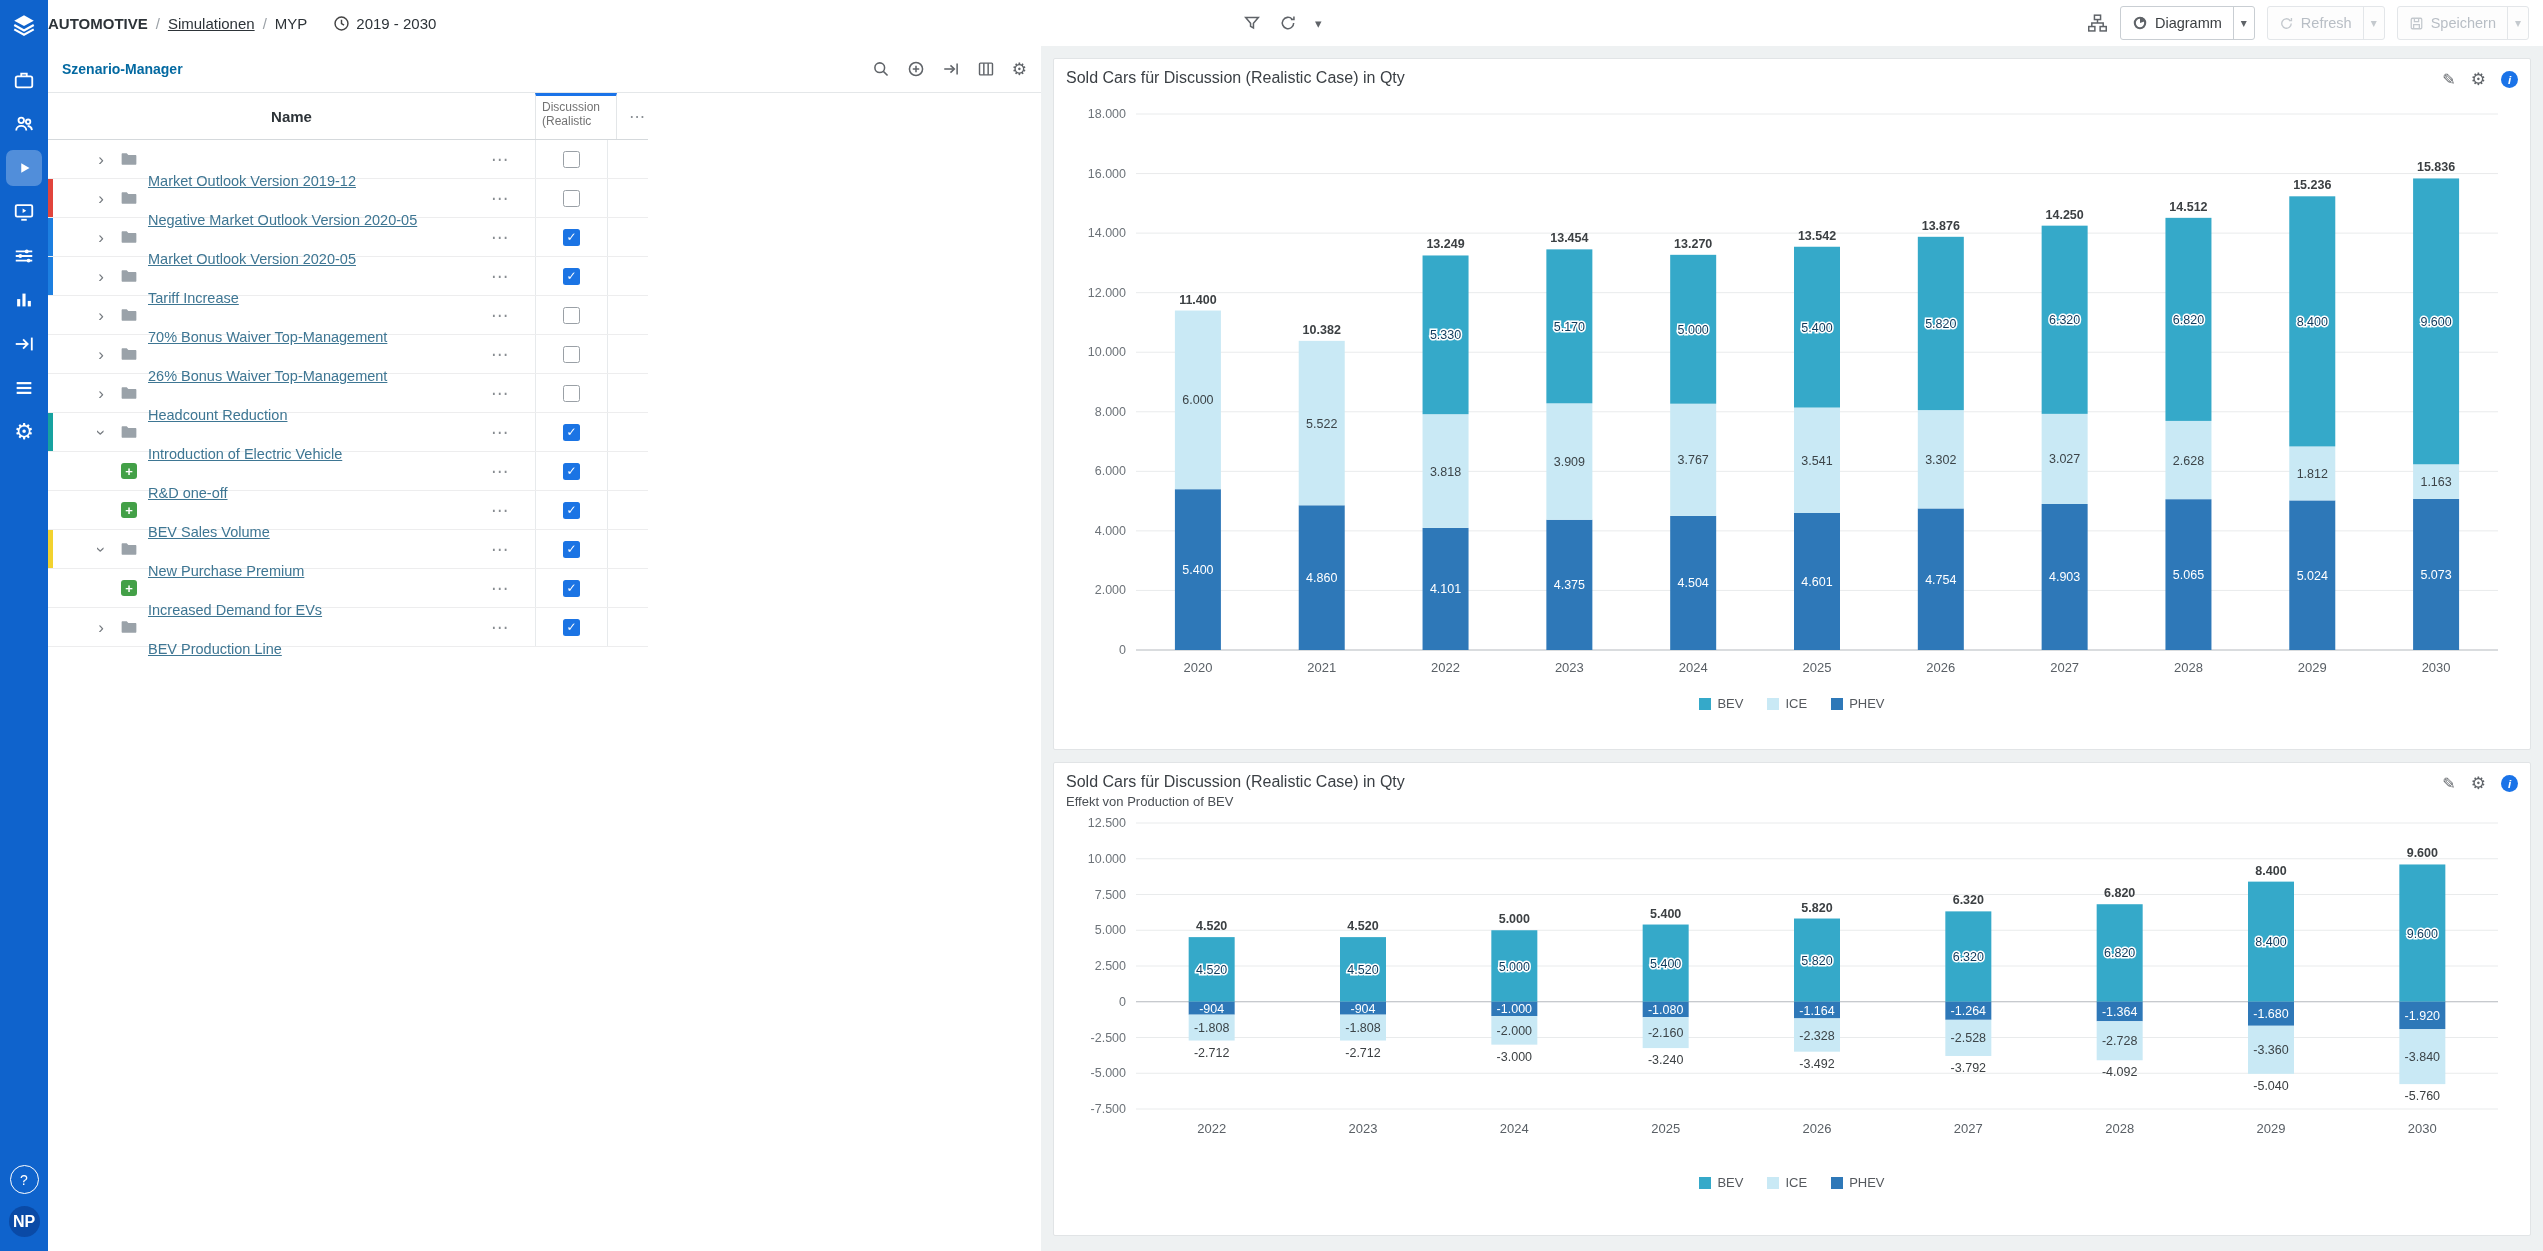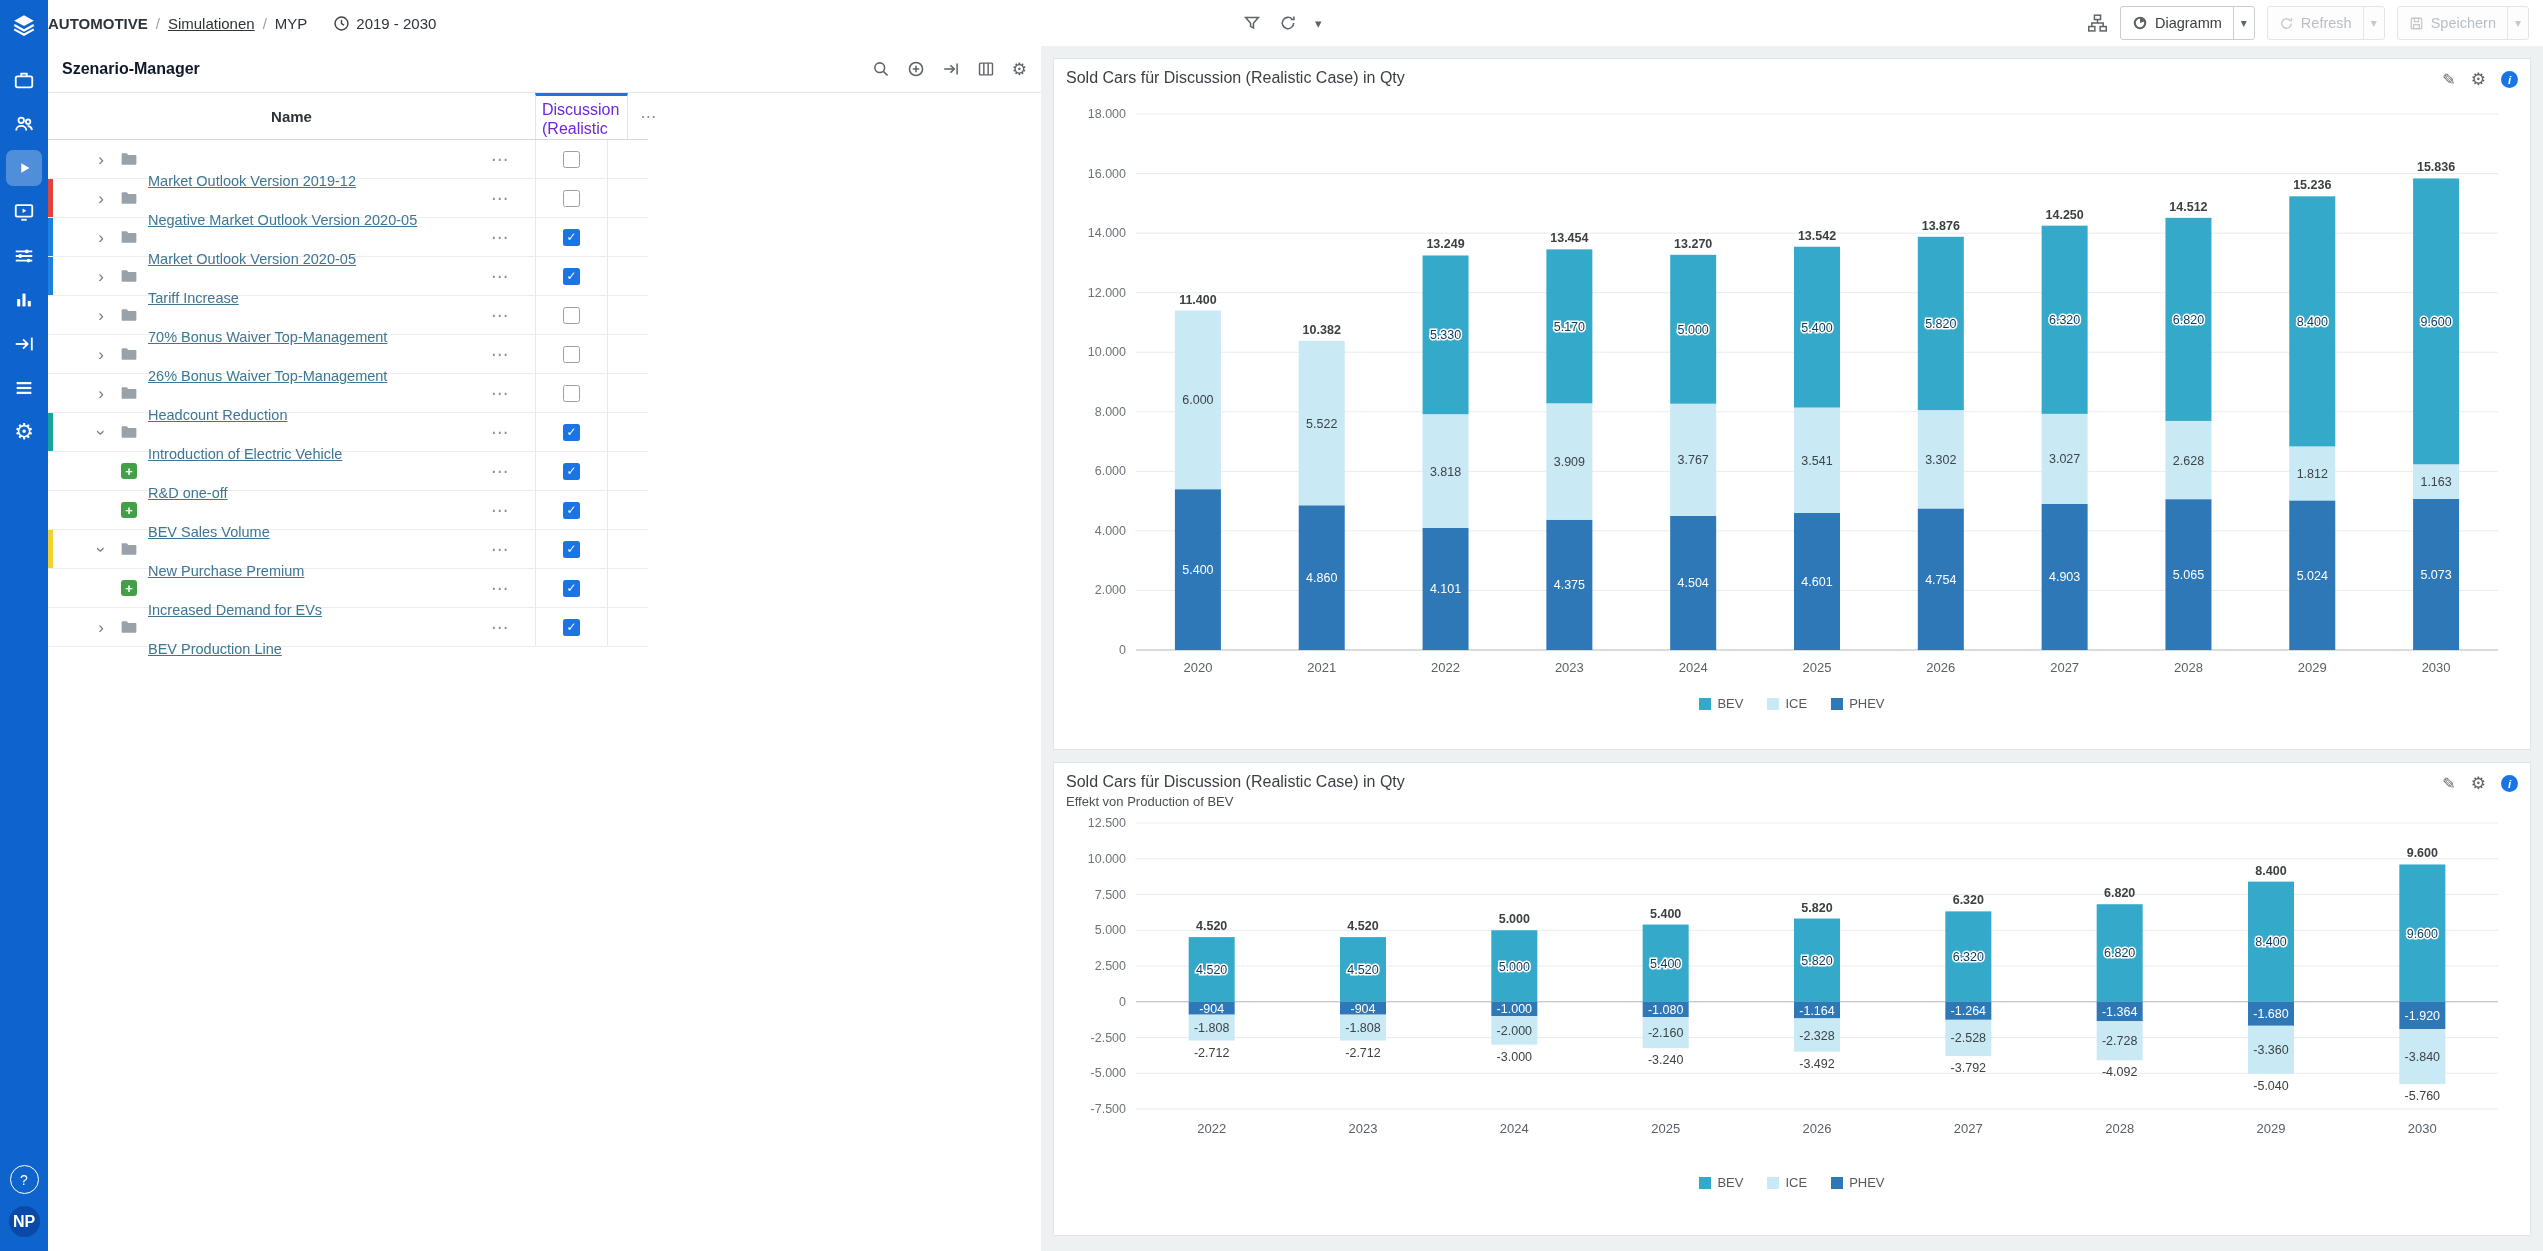--- a/index.html
+++ b/index.html
@@ -39,31 +39,31 @@
   .split-btn .main{display:flex;align-items:center;gap:7px;padding:0 11px;cursor:pointer;}
   .split-btn .caret{display:flex;align-items:center;padding:0 7px;border-left:1px solid #c9ced3;
                     font-size:12px;color:#5f6368;cursor:pointer;}
   .split-btn.disabled{border-color:#e3e6e9;color:#b8bec5;background:#fdfdfd;}
   .split-btn.disabled .caret{border-left-color:#e3e6e9;color:#c4c9ce;}
   .split-btn.disabled svg{color:#c4c9ce;}
 
   
   #panel{position:absolute;left:48px;top:46px;width:993px;bottom:0;background:#fff;border-right:1px solid #dfe3e6;}
   .panel-header{height:46px;display:flex;align-items:center;border-bottom:1px solid #e4e7e9;padding:0 14px;}
-  .panel-title{font-size:16px;color:#0f172a;font-weight:600;}
+  .panel-title{font-size:14px;color:#0369a1;font-weight:600;}
   .panel-icons{margin-left:auto;display:flex;align-items:center;gap:17px;color:#5f6368;}
   .panel-icons .p-gear{font-size:17px;line-height:1;cursor:pointer;}
   .panel-icons svg{cursor:pointer;}
   .sm-table{width:600px;}
   .sm-head{display:flex;height:46px;border-bottom:1px solid #d5d9dc;}
   .sm-head .h-name{flex:0 0 487px;display:flex;align-items:center;justify-content:center;
                    font-weight:bold;font-size:15px;color:#2d3338;}
   .sm-head .h-disc{flex:0 0 73px;border-left:1px solid #e3e6e8;border-right:1px solid #e3e6e8;
-                   border-top:3px solid #1a73e8;padding:4px 8px 0 6px;font-size:16px;line-height:1.2;
-                   color:#6d28d9;cursor:pointer;}
+                   border-top:3px solid #1a73e8;padding:4px 1px 0 6px;font-size:12px;line-height:1.2;
+                   color:#737373;cursor:pointer;}
   .sm-head .h-menu{flex:0 0 40px;display:flex;align-items:center;justify-content:center;
                    color:#8a8f94;font-size:16px;cursor:pointer;}
   .sm-row{display:flex;align-items:center;height:38px;border-bottom:1px solid #ededee;position:relative;}
   .strip{position:absolute;left:0;top:0;bottom:0;width:5px;}
   .cell-name{flex:0 0 487px;display:flex;align-items:center;height:100%;padding-left:44px;box-sizing:border-box;}
   .chev{width:18px;margin-right:10px;color:#767b80;font-size:17px;line-height:1;cursor:pointer;
         display:inline-flex;justify-content:center;}
   .chev.down{transform:rotate(90deg);}
   .row-ico{width:18px;height:18px;margin-right:10px;display:inline-flex;align-items:center;justify-content:center;}
   .plus-tile{width:16px;height:16px;border-radius:3px;background:#43a047;color:#fff;font-size:13px;

